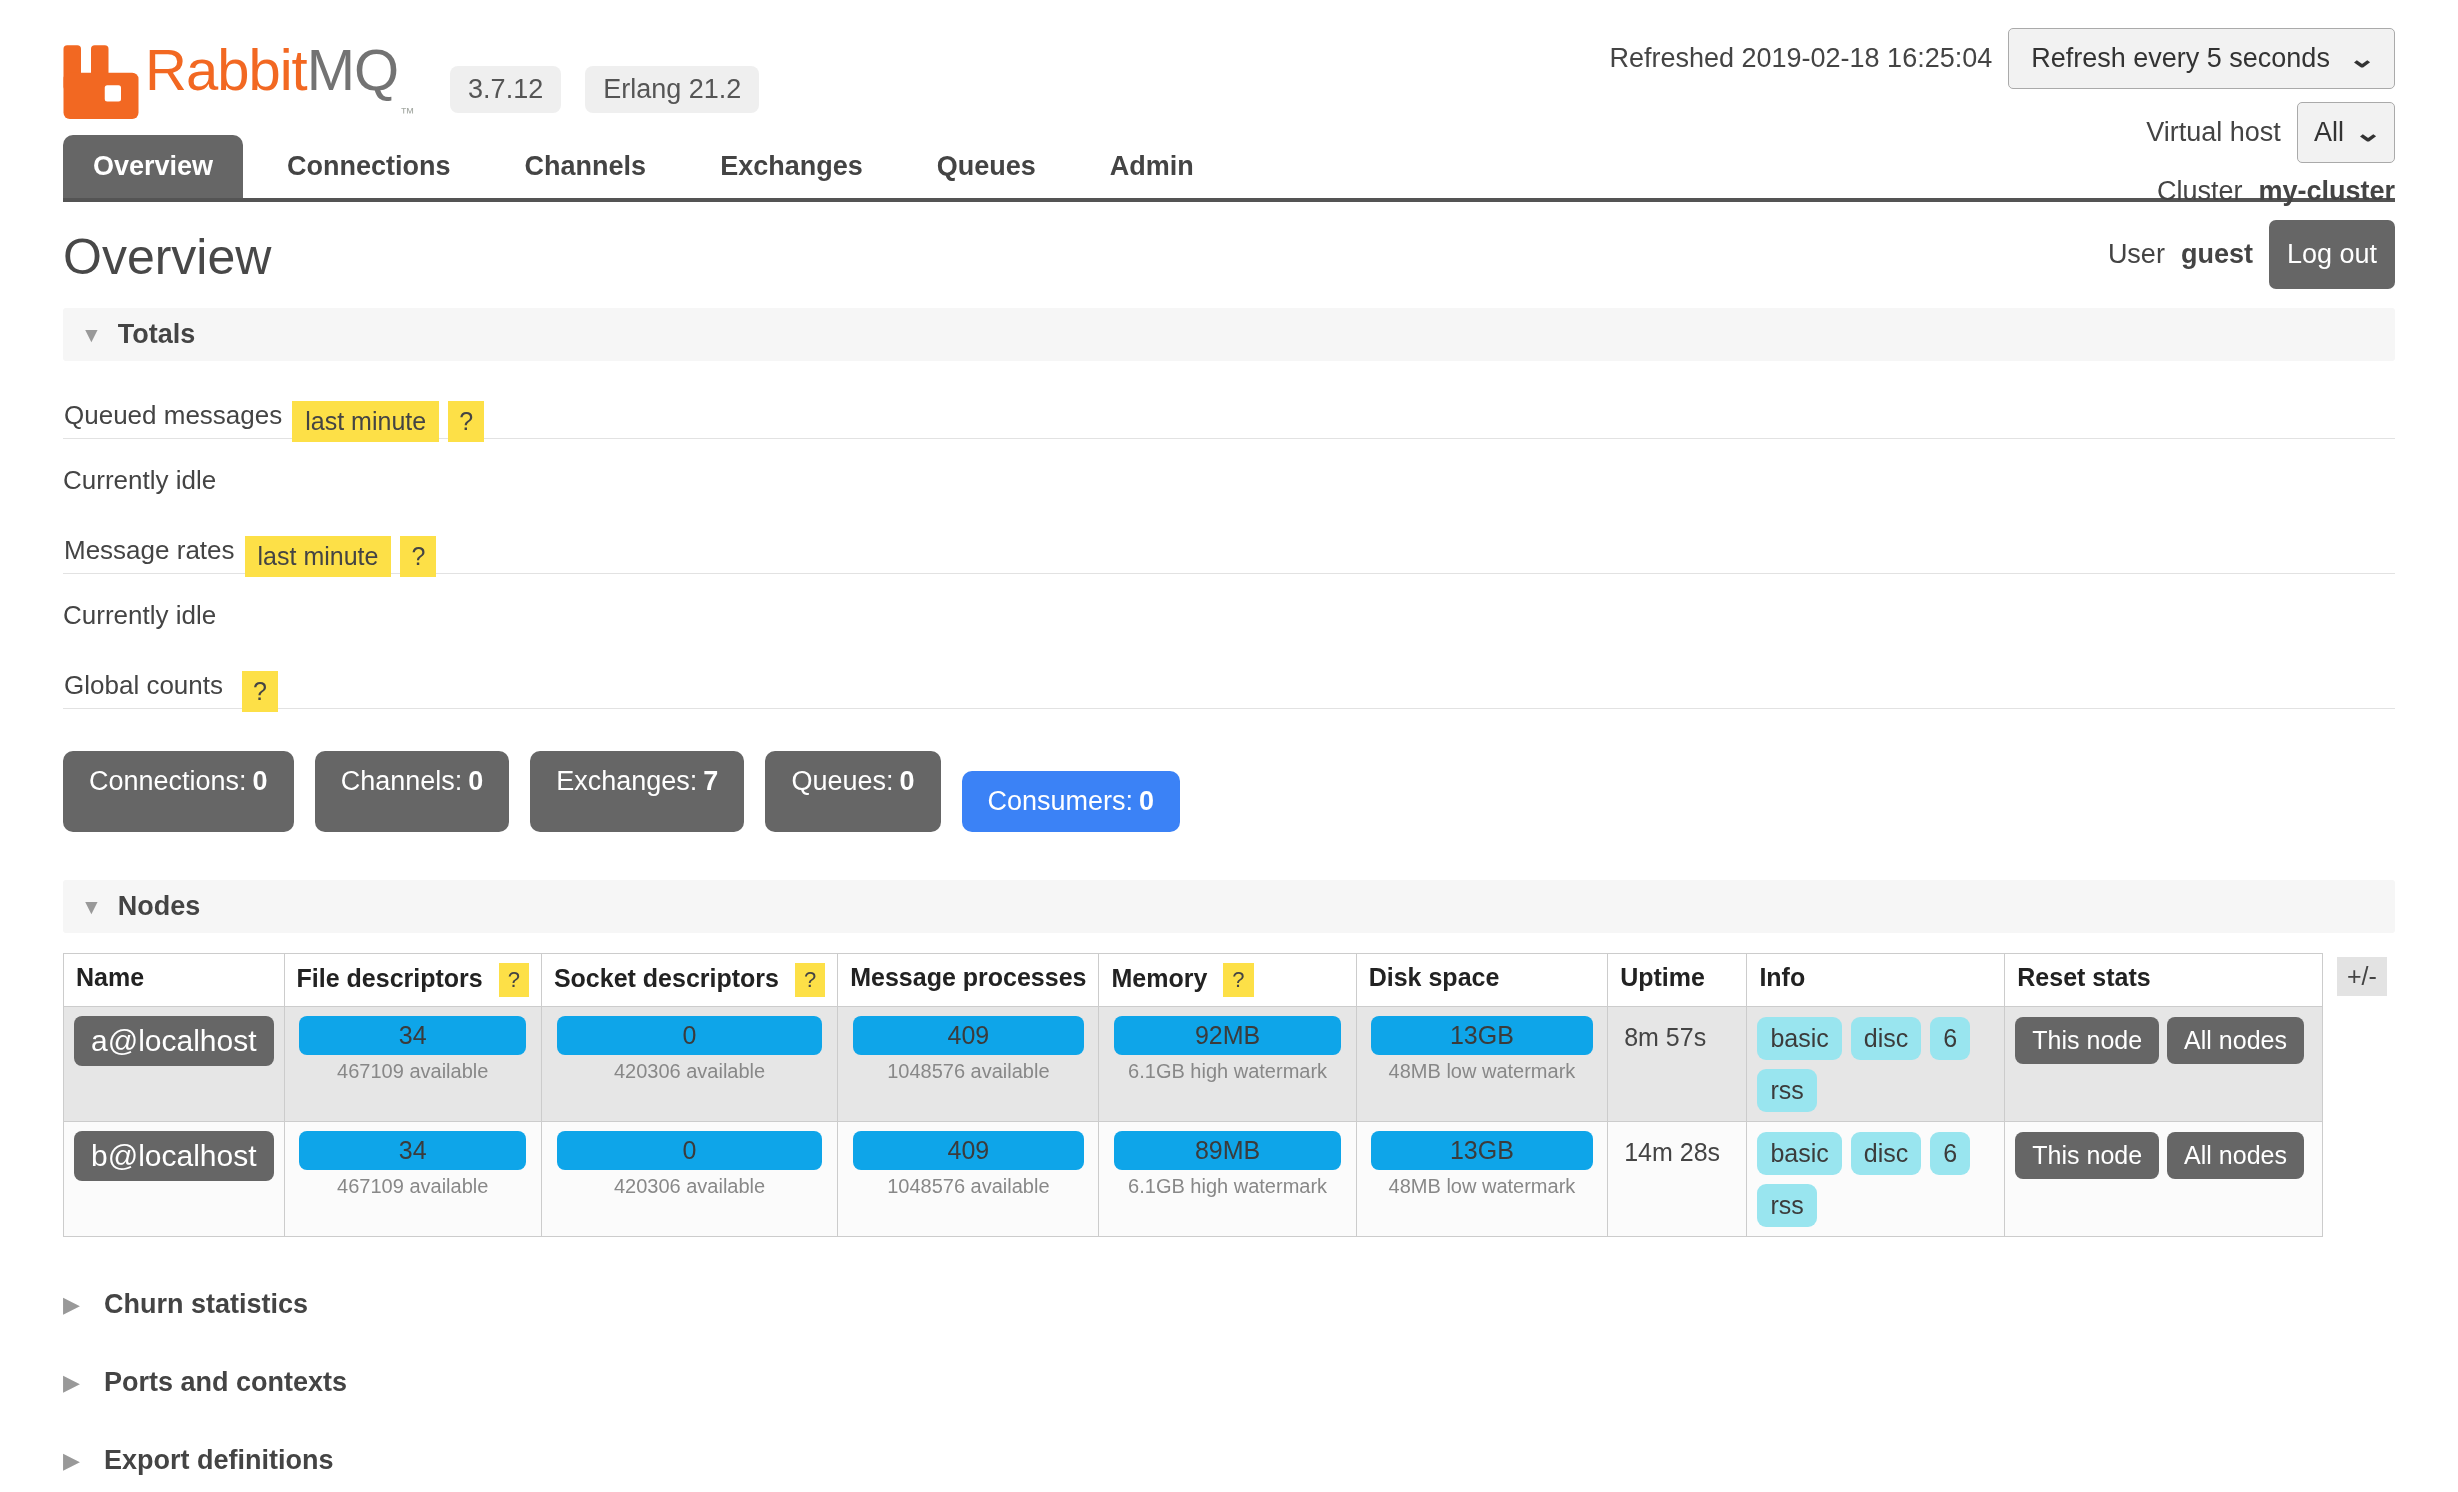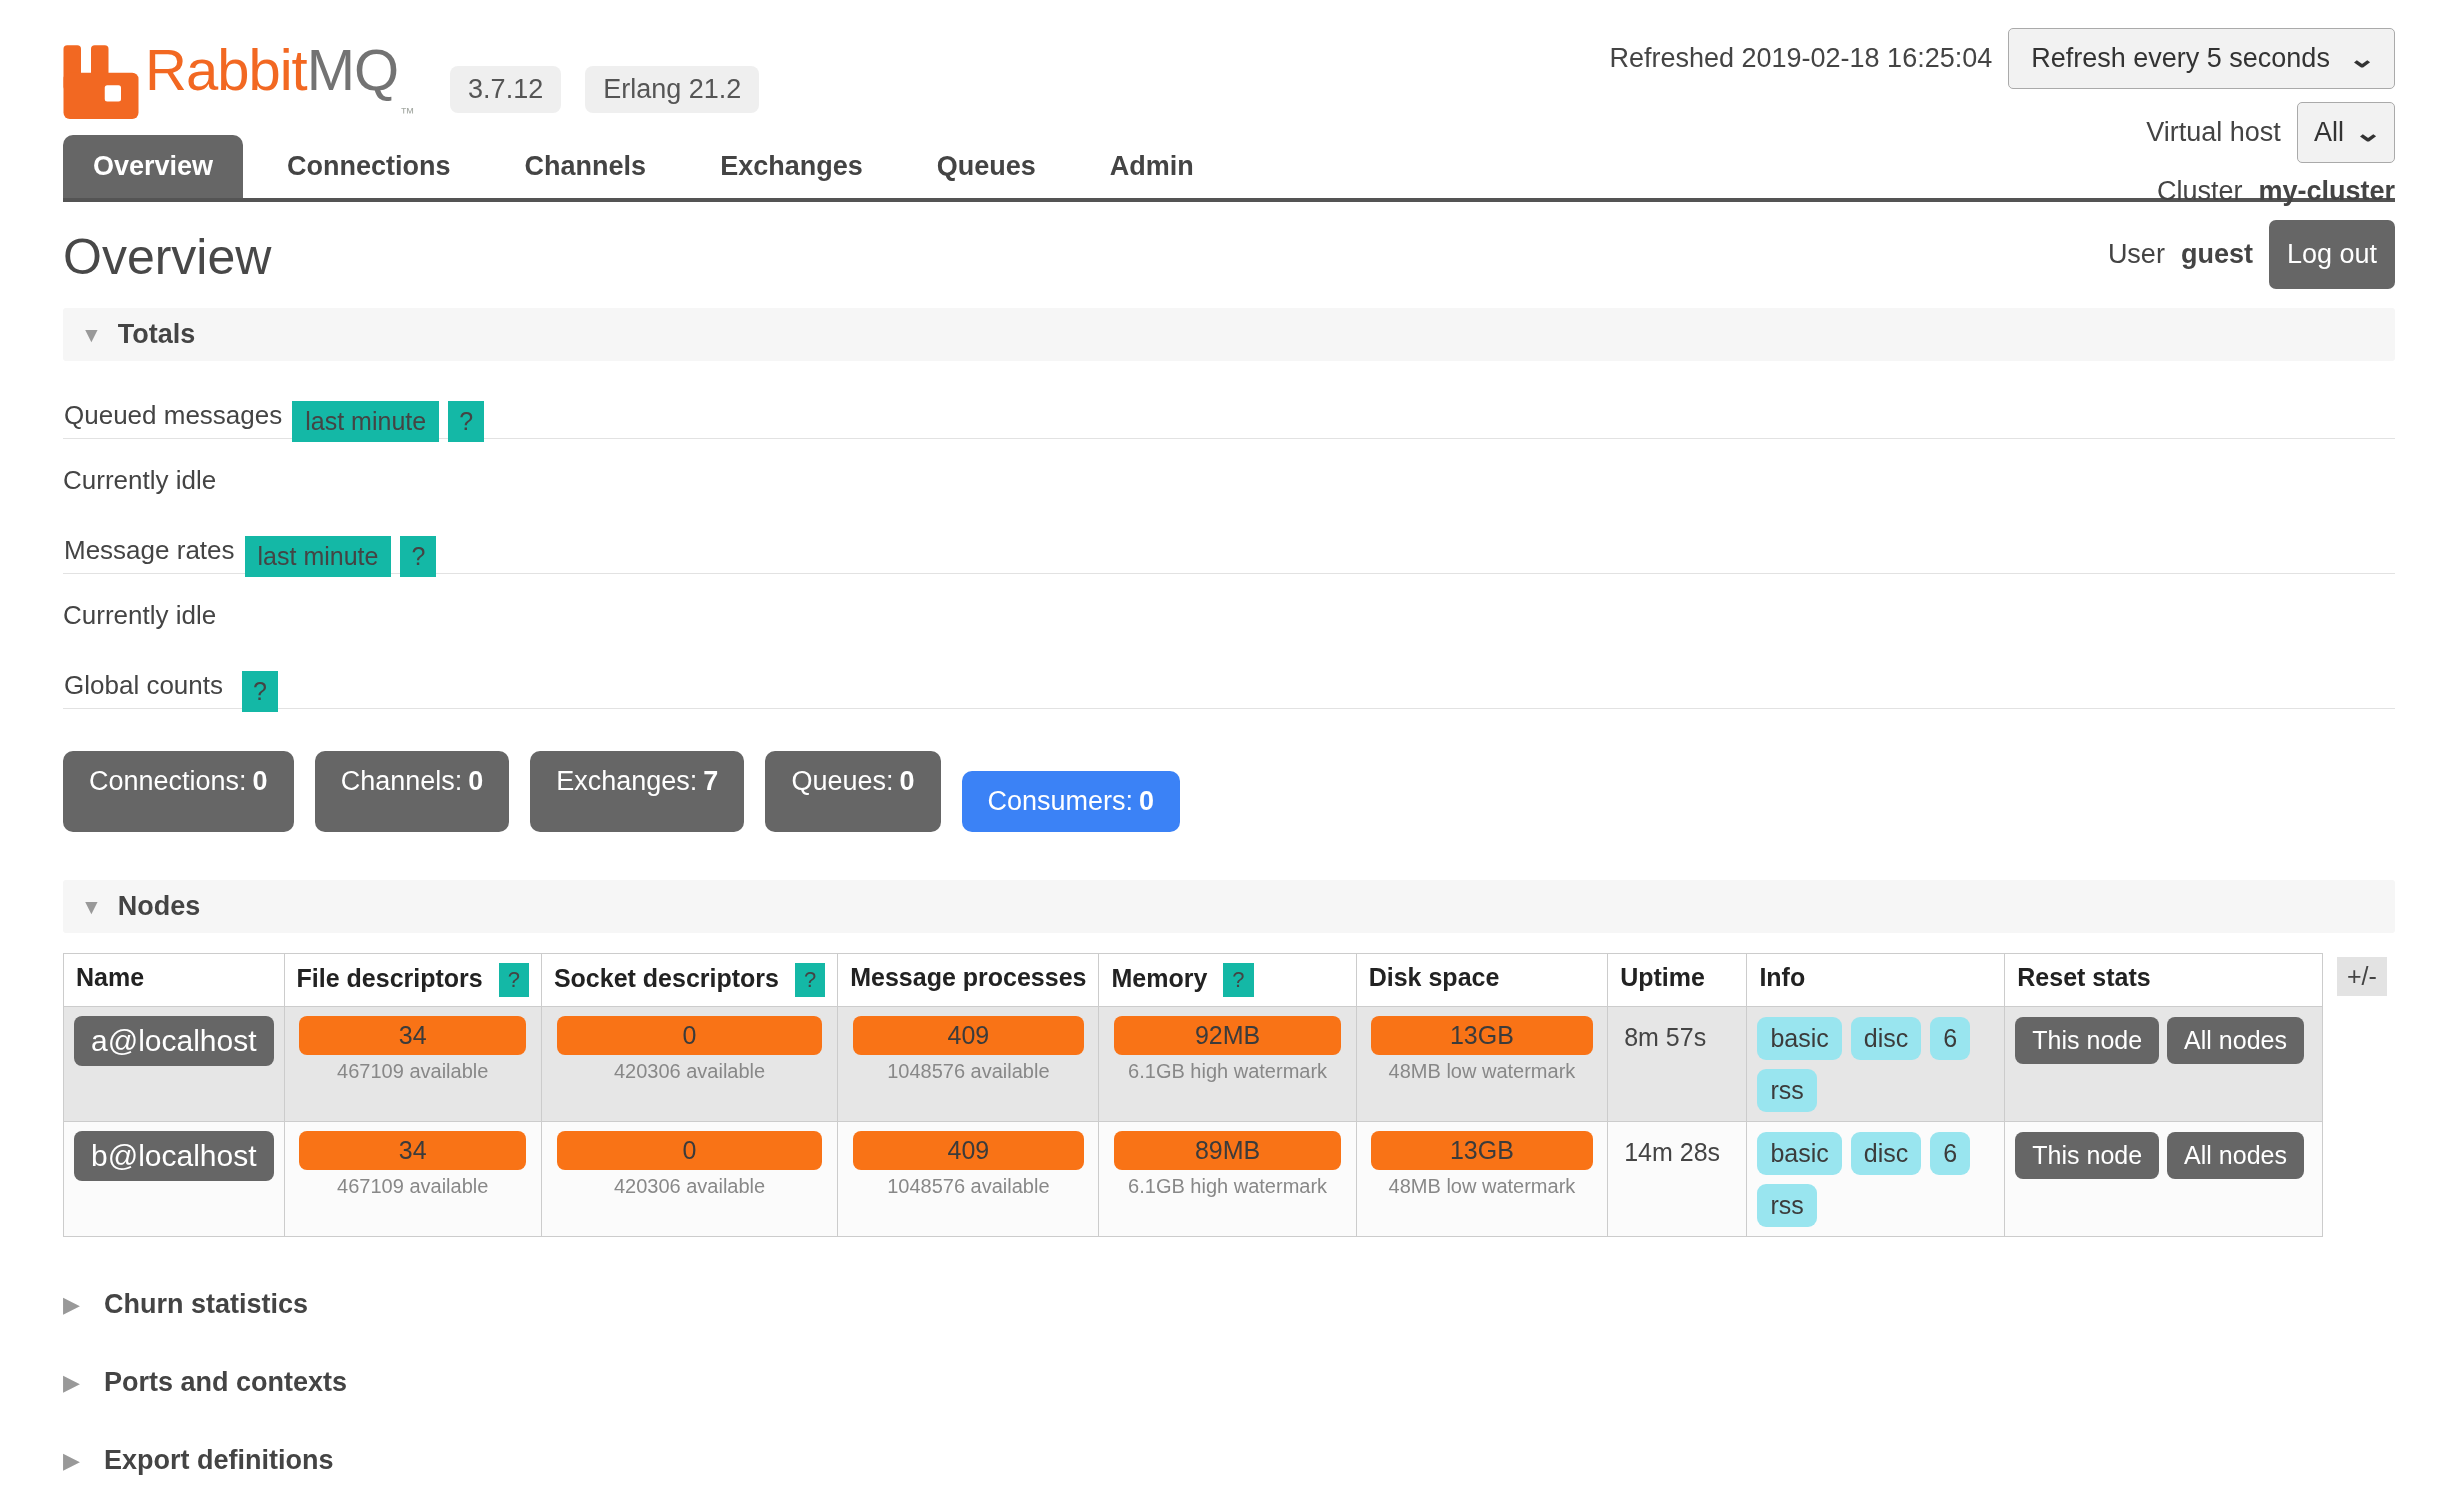--- a/index.html
+++ b/index.html
@@ -60,21 +60,21 @@
     background:#f6f6f6; border-radius:3px; padding:11px 18px;
     display:flex; align-items:center; gap:16px; cursor:pointer;
   }
   .section-bar .tri { color:#999; font-size:21px; }
   .section-bar .section-title { font-weight:bold; font-size:27px; color:#444; }
 
   
   .stat-row { margin-top:34px; border-bottom:1px solid #e2e2e2; padding-left:1px; height:44px; }
   .stat-row .stat-label { font-size:26px; color:#444; margin-right:10px; }
   .tag, .help {
-    display:inline-block; background:#14b8a6; color:#444;
+    display:inline-block; background:#fde047; color:#444;
     font-size:25px; padding:6px 13px; position:relative; top:6px;
   }
   .help { margin-left:9px; padding:6px 11px; cursor:pointer; }
   .idle { margin-top:26px; font-size:26px; color:#444; }
 
   .counters { display:flex; gap:21px; margin-top:42px; }
   .counter-btn {
     background:#666; color:#fff; border-radius:10px; padding:15px 26px;
     font-size:27px; cursor:pointer; white-space:nowrap;
   }
@@ -95,21 +95,21 @@
   table.nodes th .help { top:0; font-weight:normal; font-size:22px; padding:4px 9px; }
   table.nodes td { padding:7px 10px 9px; font-size:25px; }
   tr.row-odd td { background:#e6e6e6; }
   tr.row-even td { background:#fbfbfb; }
   .node-name {
     display:inline-block; background:#666; color:#fff; border-radius:8px;
     padding:8px 17px; font-size:30px; margin-top:2px;
   }
   .metric { text-align:center; }
   .metric-bar {
-    background:#f97316; border-radius:8px; color:#3b3b3b;
+    background:#0ea5e9; border-radius:8px; color:#3b3b3b;
     padding:5px 0; font-size:25px; width:96%; margin:2px auto 0;
   }
   .metric-sub { font-size:20px; color:#888; margin-top:5px; white-space:nowrap; }
   .uptime-cell { padding-top:16px !important; padding-left:16px !important; color:#444; white-space:nowrap; }
   .info-cell { padding-top:10px !important; }
   .info-badges { display:flex; gap:9px; flex-wrap:wrap; }
   .ibadge {
     background:#99e5ef; color:#3b3b3b; border-radius:9px;
     padding:7px 13px; font-size:25px;
   }

